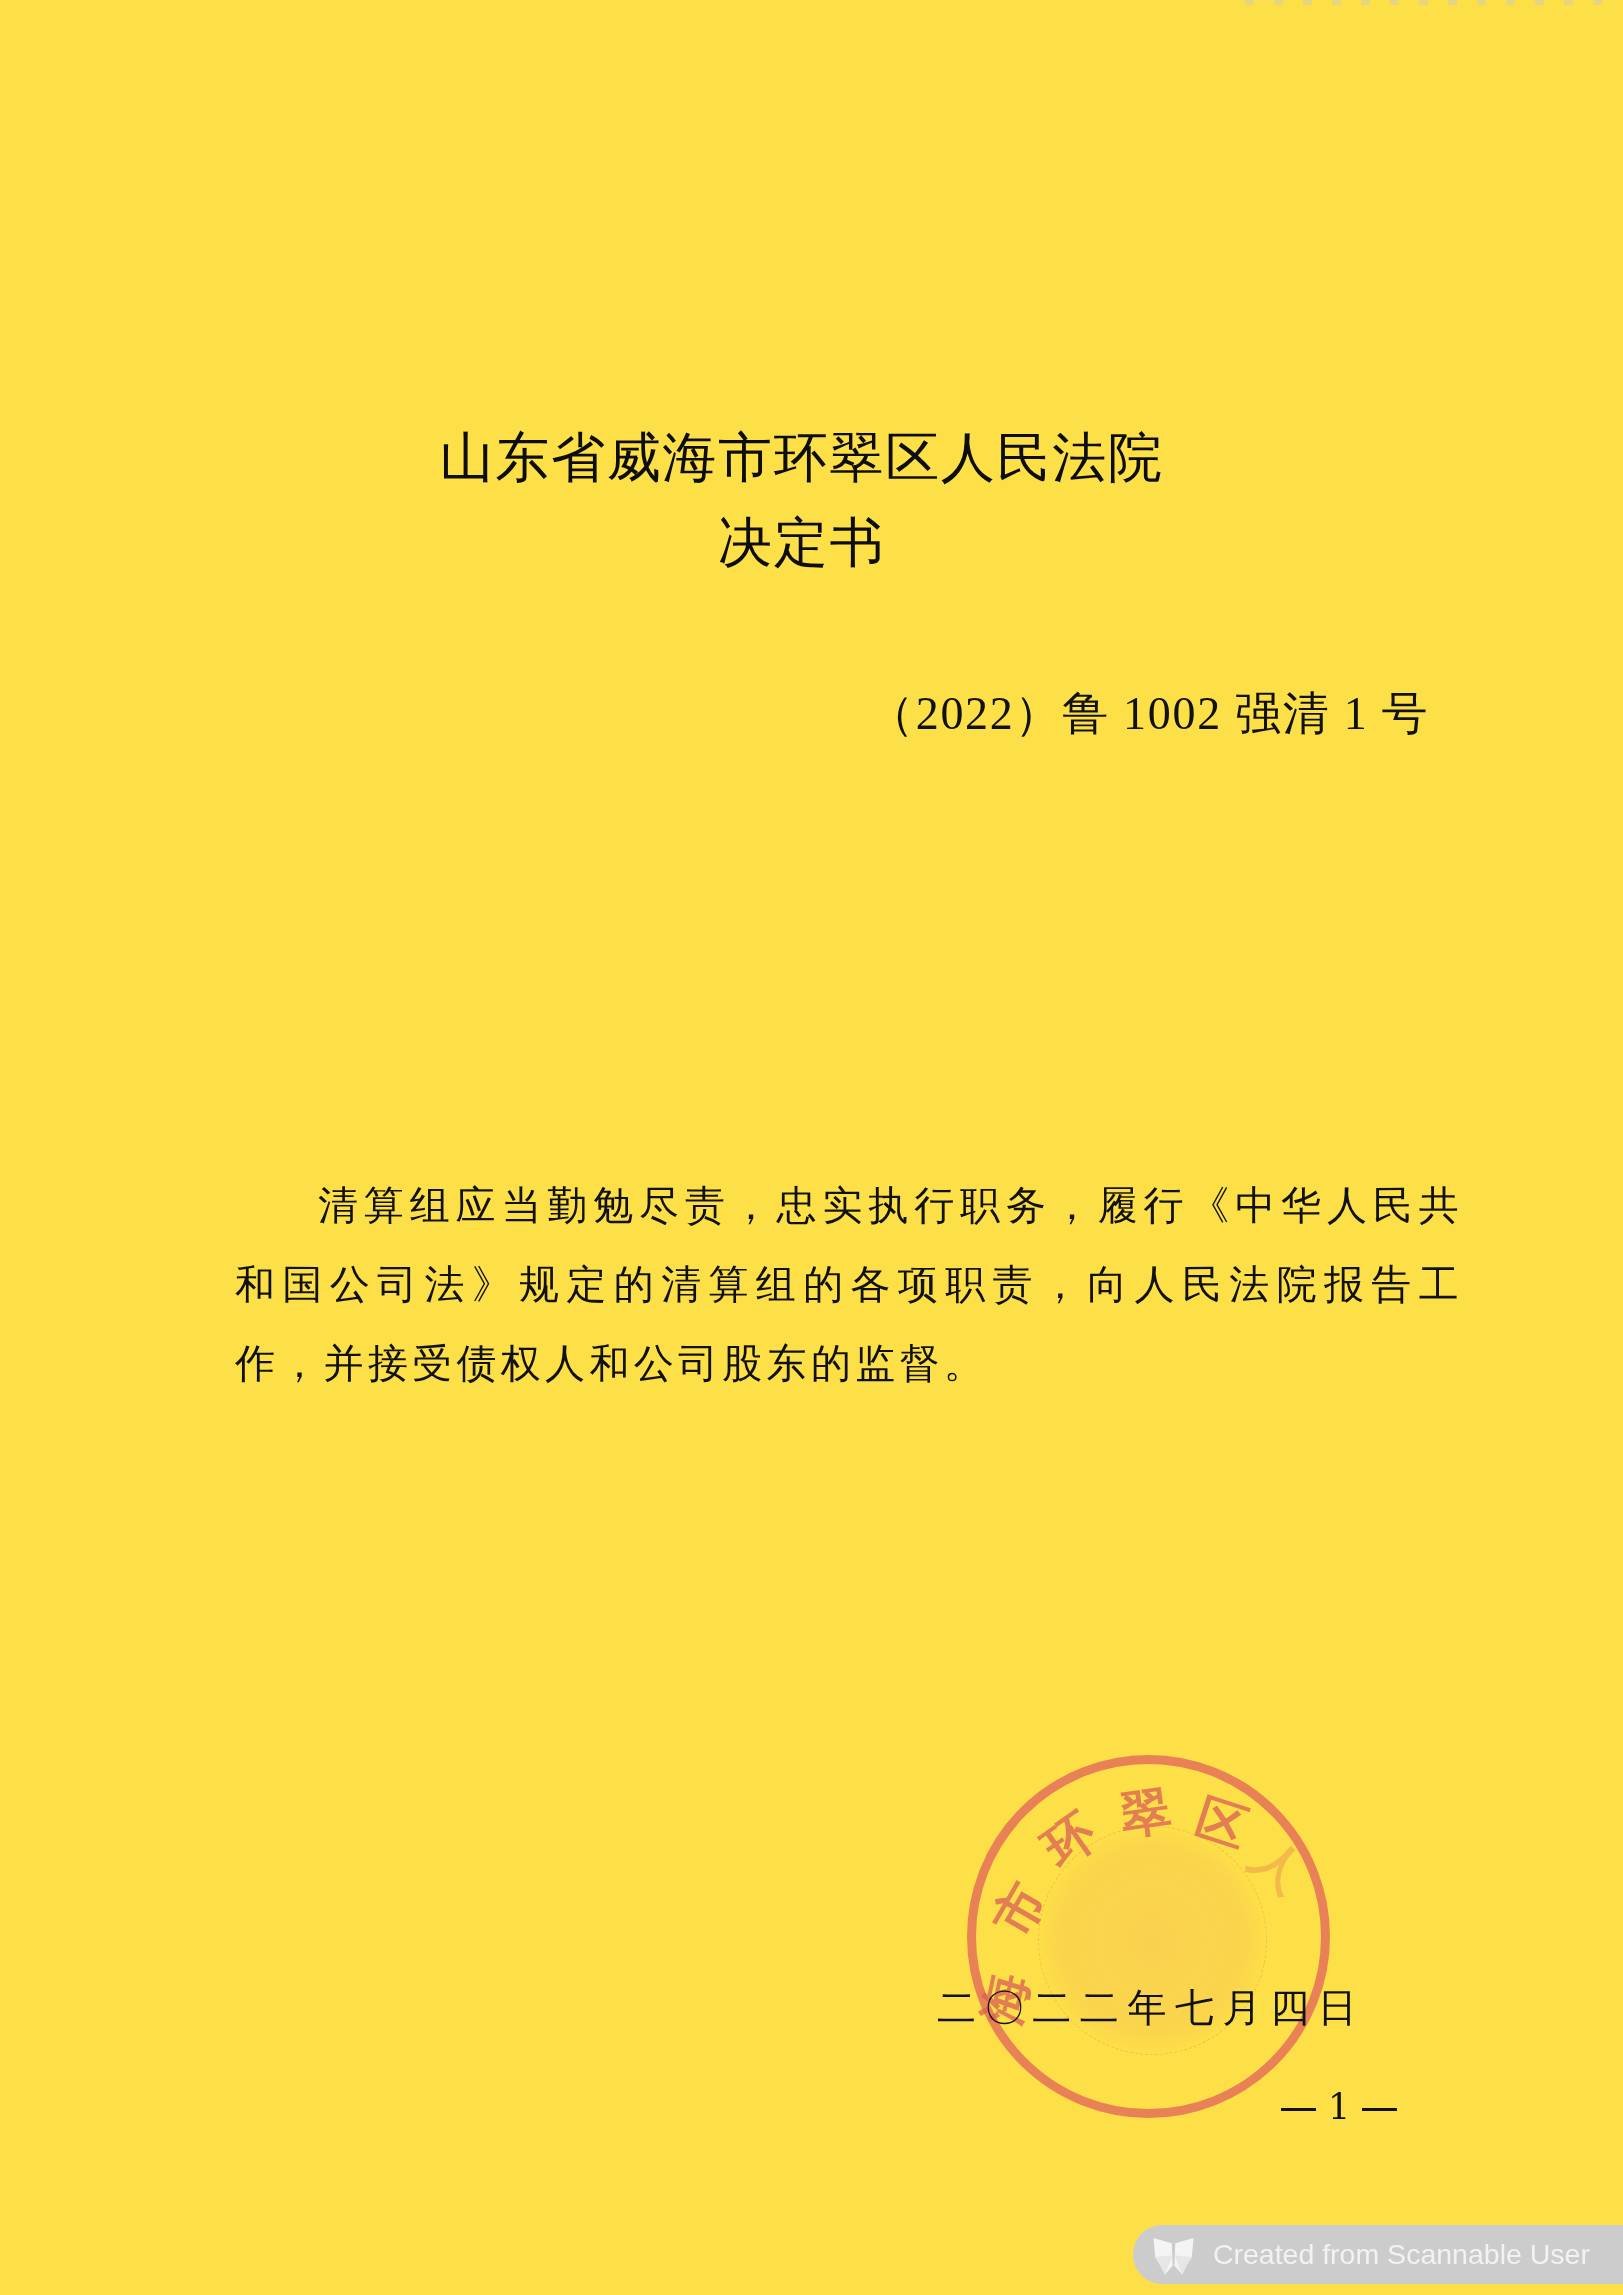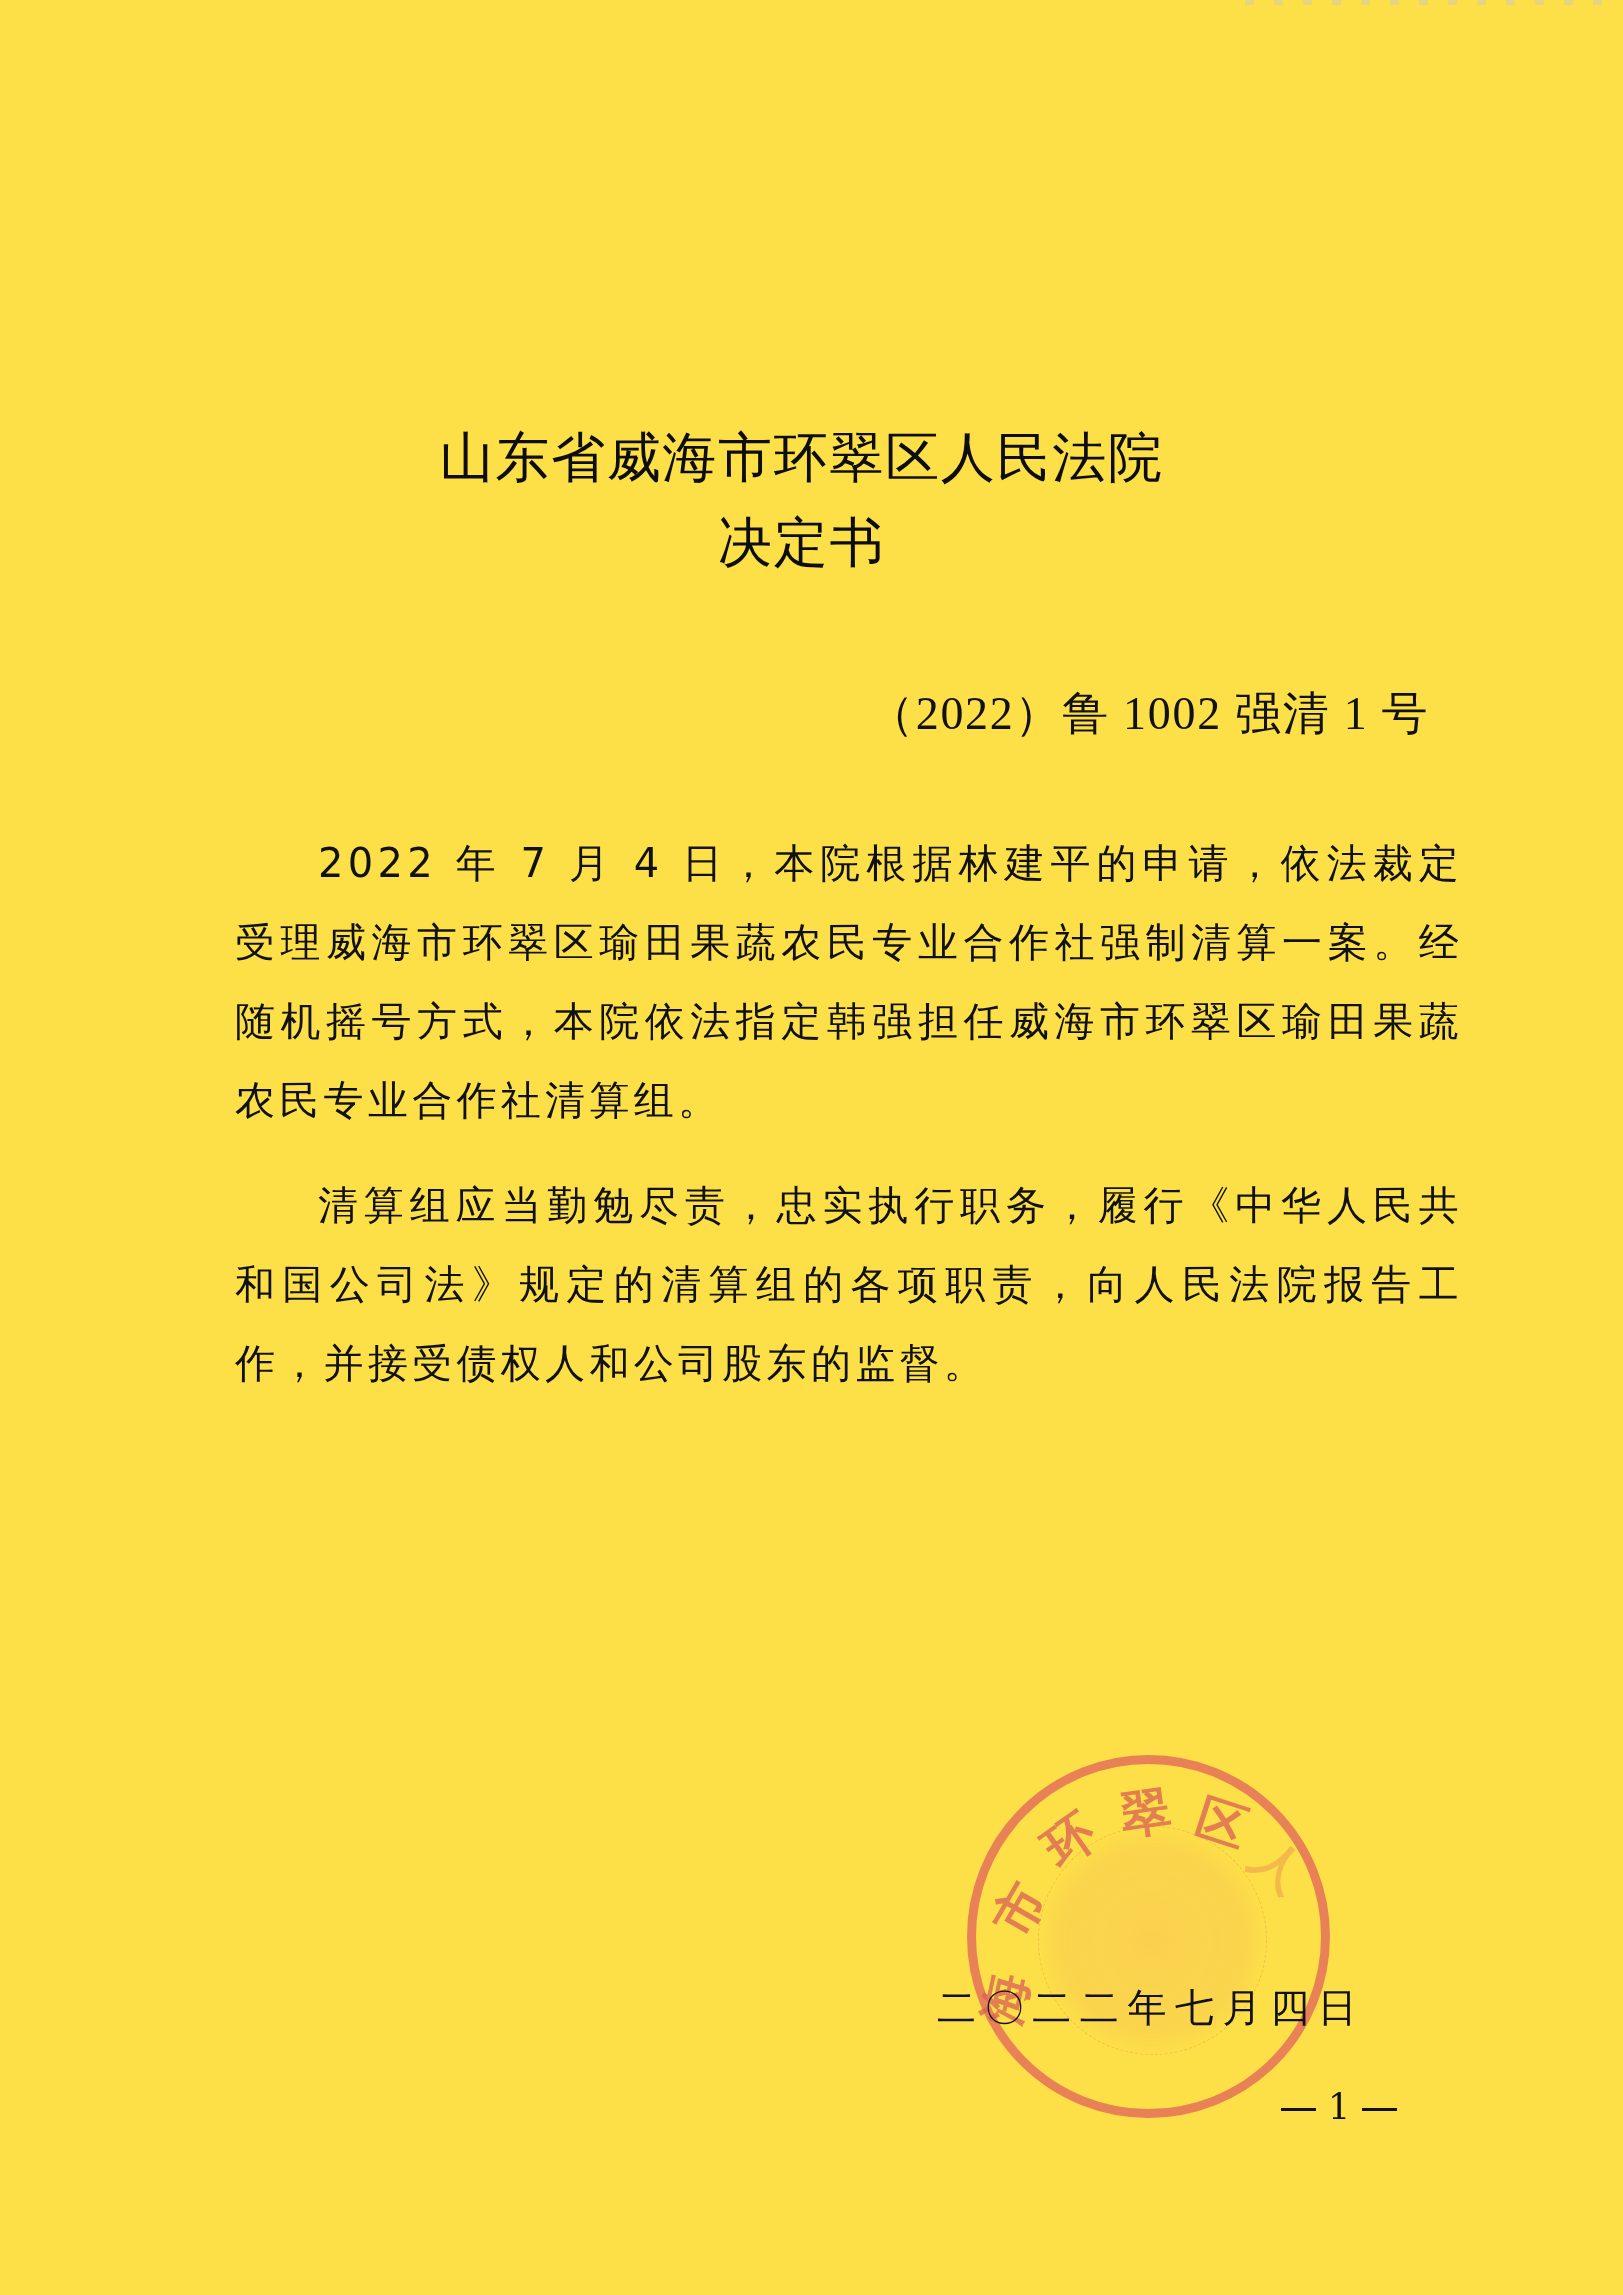--- a/index.html
+++ b/index.html
@@ -155,33 +155,41 @@
 <body>
 
 <div class="page">
   <div class="top-specks"></div>
 
   <h1 class="title court">山东省威海市环翠区人民法院</h1>
   <h2 class="title doctype">决定书</h2>
 
   <div class="case-no">（2022）鲁 1002 强清 1 号</div>
 
-  <p class="body-text para-1">2022 年 7 月 4 日，本院根据林建平的申请，依法裁定受理威海市环翠区瑜田果蔬农民专业合作社强制清算一案。经随机摇号方式，本院依法指定韩强担任威海市环翠区瑜田果蔬农民专业合作社清算组。</p>
   <p class="body-text para-2">清算组应当勤勉尽责，忠实执行职务，履行《中华人民共和国公司法》规定的清算组的各项职责，向人民法院报告工作，并接受债权人和公司股东的监督。</p>
 
   <div class="stamp">
     <div class="stamp-inner"></div>
     <span class="stamp-text c1">海</span>
     <span class="stamp-text c2">市</span>
     <span class="stamp-text c3">环</span>
     <span class="stamp-text c4">翠</span>
     <span class="stamp-text c5">区</span>
     <span class="stamp-text c6">人</span>
   </div>
 
   <div class="date">二〇二二年七月四日</div>
 
   <div class="page-number">
     <span class="dash"></span><span>1</span><span class="dash"></span>
   </div>
 
+  <div class="watermark">
+    <svg class="butterfly" viewBox="0 0 54 54">
+      <path d="M4 8 L25 14 L26 40 L17 50 L12 40 L6 30 Z" fill="#f4f4f4"></path>
+      <path d="M50 8 L29 14 L28 40 L37 50 L42 40 L48 30 Z" fill="#f4f4f4"></path>
+      <path d="M6 30 L26 28 L17 50 L12 40 Z" fill="#e6e6e6"></path>
+      <path d="M48 30 L28 28 L37 50 L42 40 Z" fill="#e6e6e6"></path>
+    </svg>
+    <span class="wm-text">Created from Scannable User</span>
+  </div>
 </div>
 
 
 </body></html>

